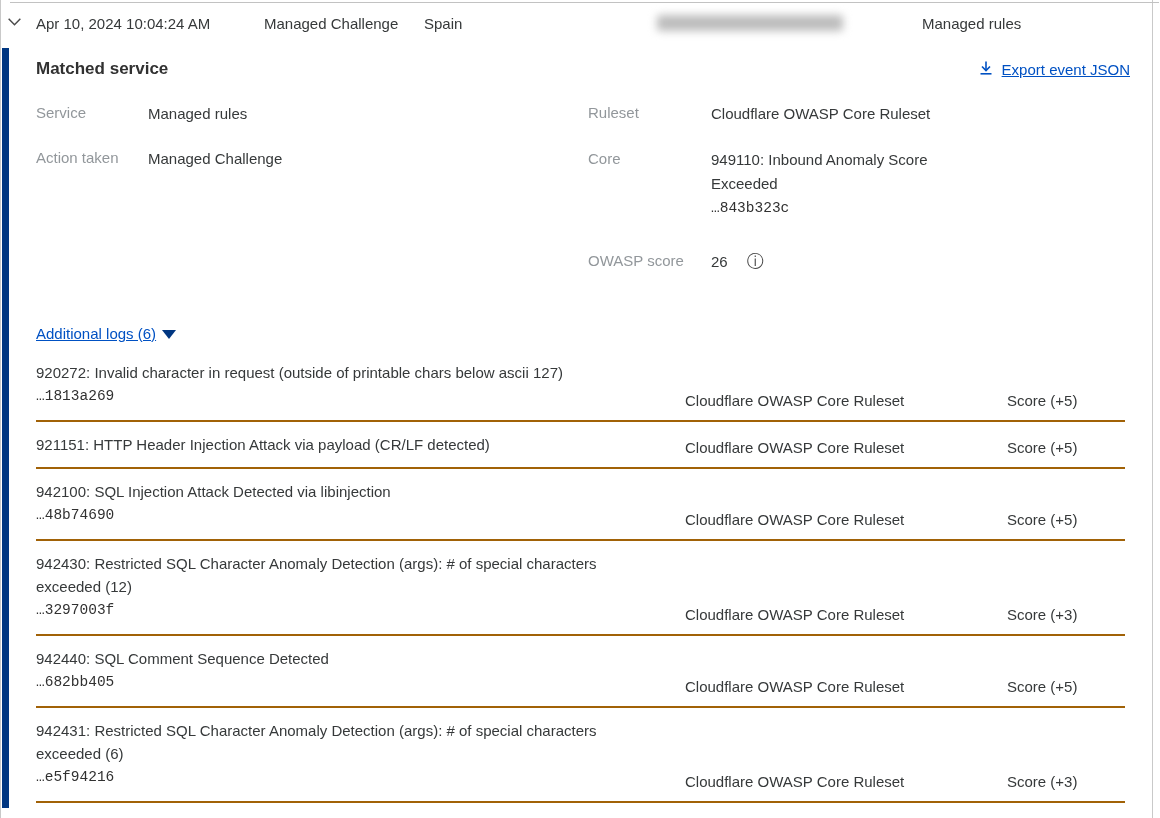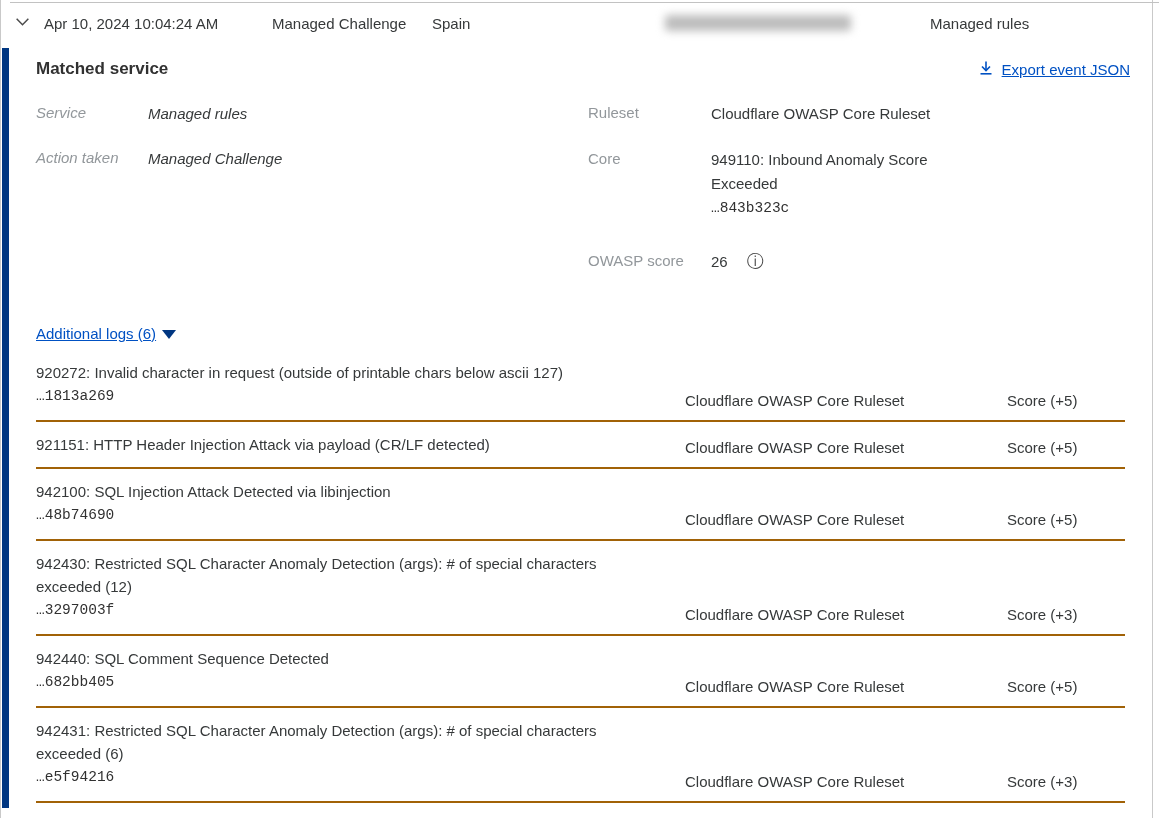--- a/index.html
+++ b/index.html
@@ -5,37 +5,37 @@
   * { margin:0; padding:0; box-sizing:border-box; }
   html,body { background:#fff; }
   body { font-family:"Liberation Sans","DejaVu Sans",sans-serif; color:#36393a; }
   .panel { position:relative; width:1160px; height:818px; background:#fff; overflow:hidden; }
   .edge { position:absolute; background:#c9c9c9; }
   .edge-left { left:0; top:0; bottom:0; width:1px; }
   .edge-right { left:1152px; top:0; bottom:0; width:1px; }
   .edge-top { top:2px; left:10px; right:1px; height:1px; background:#c2c2c2; }
 
   
-  .event-row { display:flex; align-items:center; height:46px; padding-left:14px; font-size:15px; color:#36393a; }
+  .event-row { display:flex; align-items:center; height:46px; padding-left:6px; font-size:15px; color:#36393a; }
   .chev-box { width:30px; display:flex; align-items:center; cursor:pointer; }
   .ev-time { width:228px; }
   .ev-action { width:160px; }
   .ev-country { width:233px; }
   .ev-redacted { width:186px; height:16px; background:#bdbdbd; border-radius:3px; filter:blur(4px); }
   .ev-service { margin-left:79px; }
 
   
   .indicator { position:absolute; left:2px; top:48px; width:7px; height:760px; background:#003681; }
   .detail-header { display:flex; justify-content:space-between; align-items:center; padding:13px 30px 0 36px; }
   .detail-title { font-size:17px; font-weight:700; color:#313131; }
   .export-link { display:flex; align-items:center; gap:8px; color:#0051c3; font-size:15px; cursor:pointer; }
   .export-link .txt { text-decoration:underline; }
 
   .fields { display:flex; padding-left:36px; margin-top:23px; }
-  .col-left { width:552px;font-style:italic; }
+  .col-left { width:552px; }
   .col-right { flex:1; }
   .field { display:flex; margin-bottom:21px; }
   .flabel { color:#92979b; font-size:15px; flex-shrink:0; line-height:22px; }
   .col-left .flabel { width:112px; }
   .col-right .flabel { width:115px; }
   .fvalue { font-size:15px; color:#36393a; line-height:24px; max-width:240px; }
   .fhash { font-family:"Liberation Mono","DejaVu Sans Mono",monospace; font-size:14.5px; color:#313131; line-height:25px; }
   .col-right .field { margin-bottom:22px;gap:8px; }
   .owasp-field { margin-top:29px; display:flex; align-items:center; }
   .owasp-val { font-size:15px; color:#36393a; }

